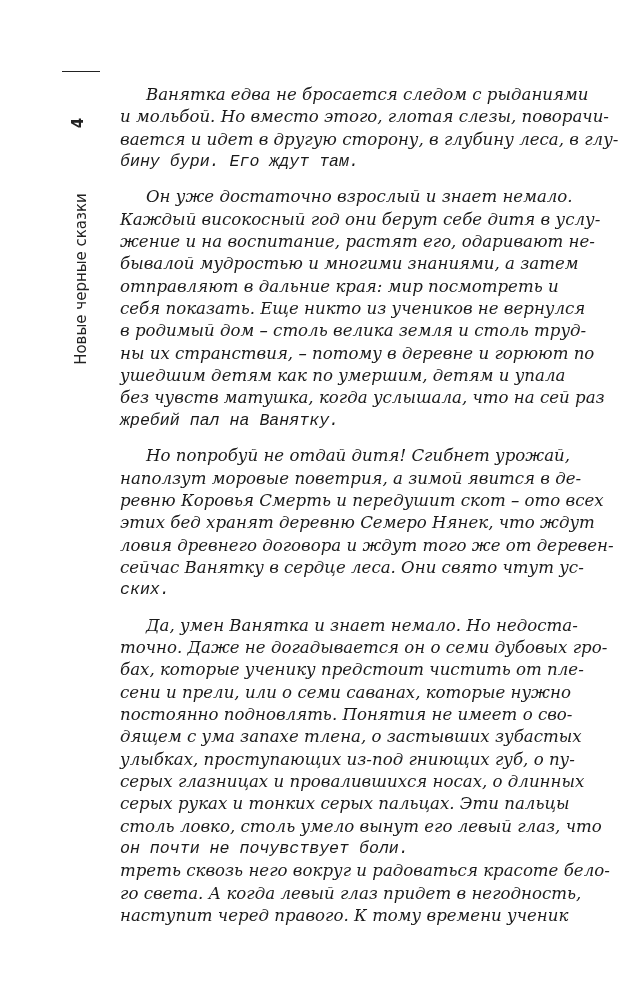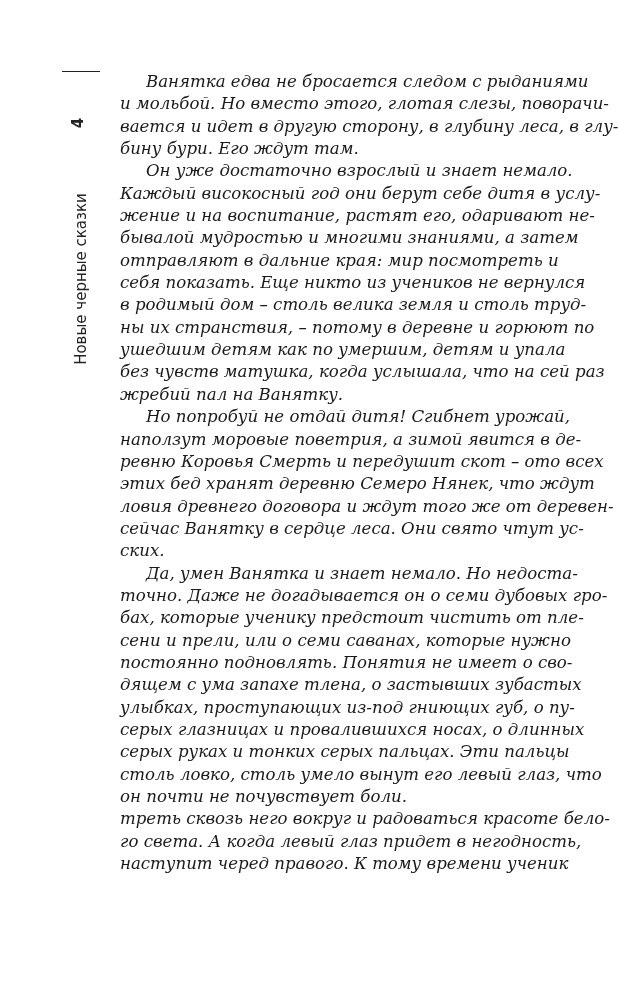--- a/index.html
+++ b/index.html
@@ -26,22 +26,22 @@
   }
   .text-block {
     position: absolute; left: 120px; top: 71px; width: 430px;
     font-family: "DejaVu Serif", serif; font-style: italic;
     font-size: 16.6px; line-height: 22.35px; color: #1a1a1a;
   }
   .text-block .line {
     display: block; white-space: nowrap; height: 22.35px;
     text-align: justify; text-align-last: justify;
   }
-  .text-block .line.indent { padding-left: 26px; }
-  .text-block .line.last { text-align-last: left; }
+  .text-block .line.indent { padding-left: 26px; margin-top: 13px; }
+  .text-block .line.last { text-align-last: left; font-family: Liberation Mono, monospace; }
 </style>
 </head>
 <body>
 
 <div class="rule"></div>
 <div class="page-number">4</div>
 <div class="running-title">Новые черные сказки</div>
 
 <div class="text-block">
 

